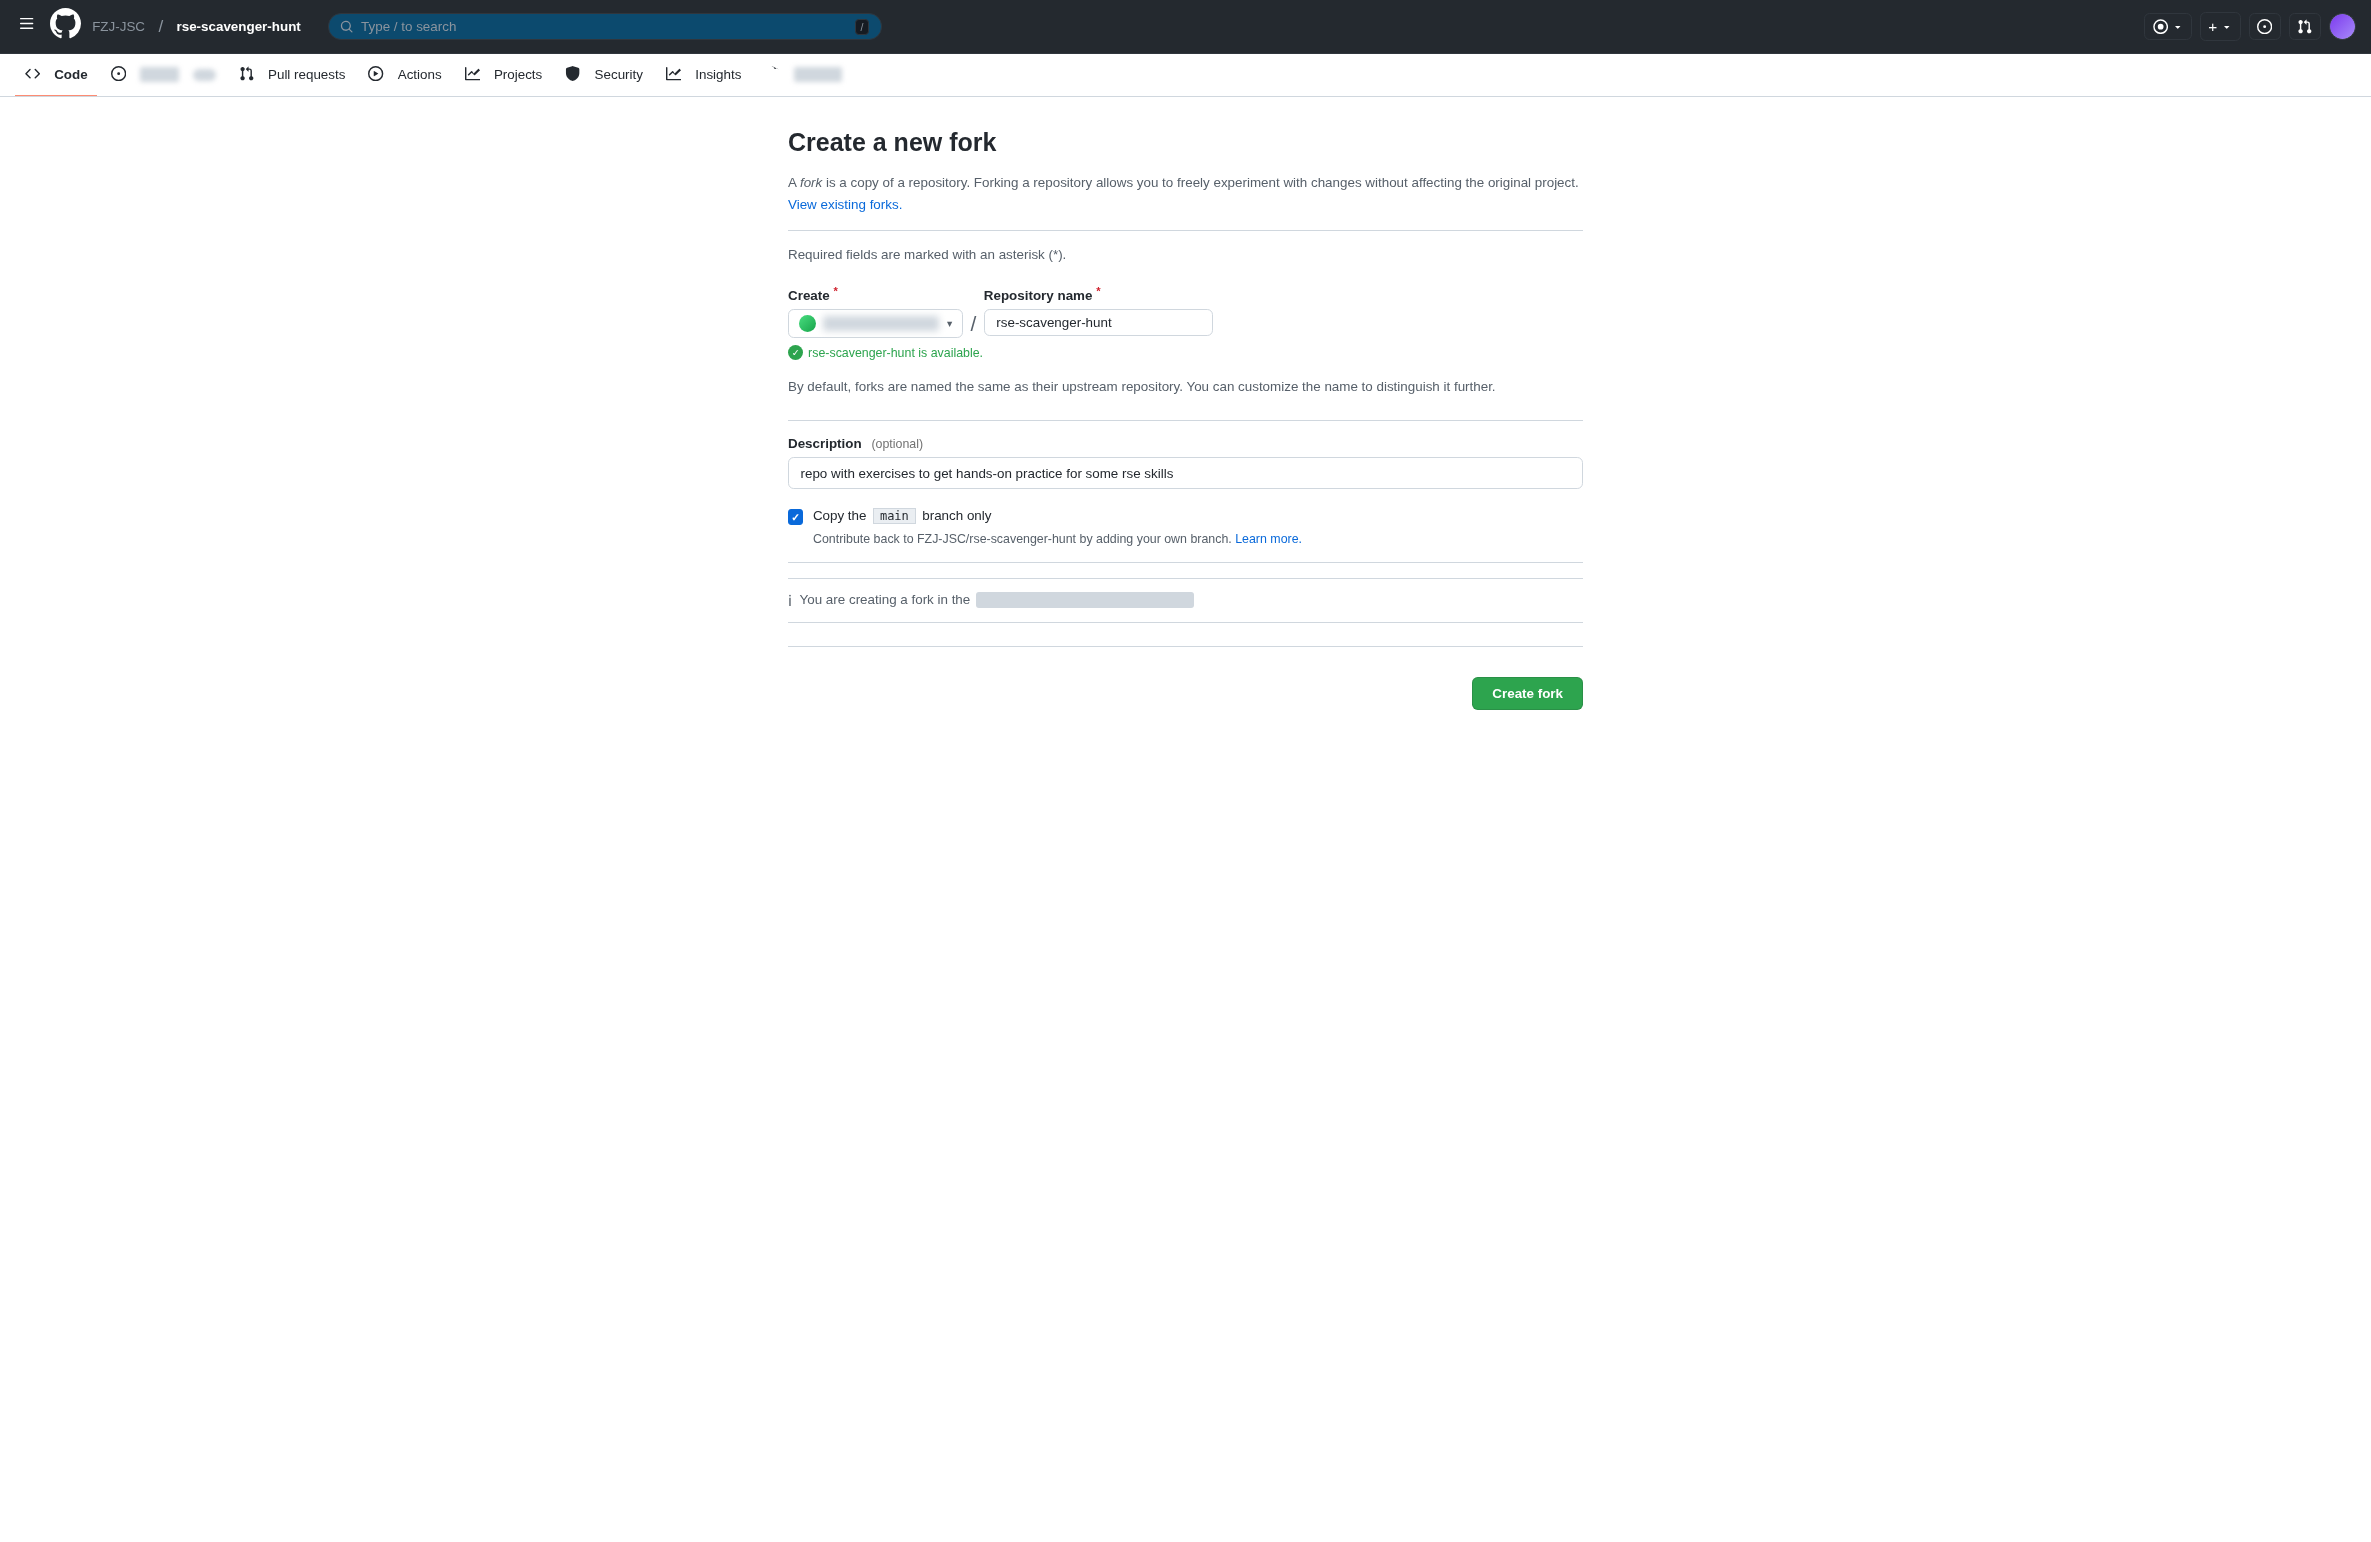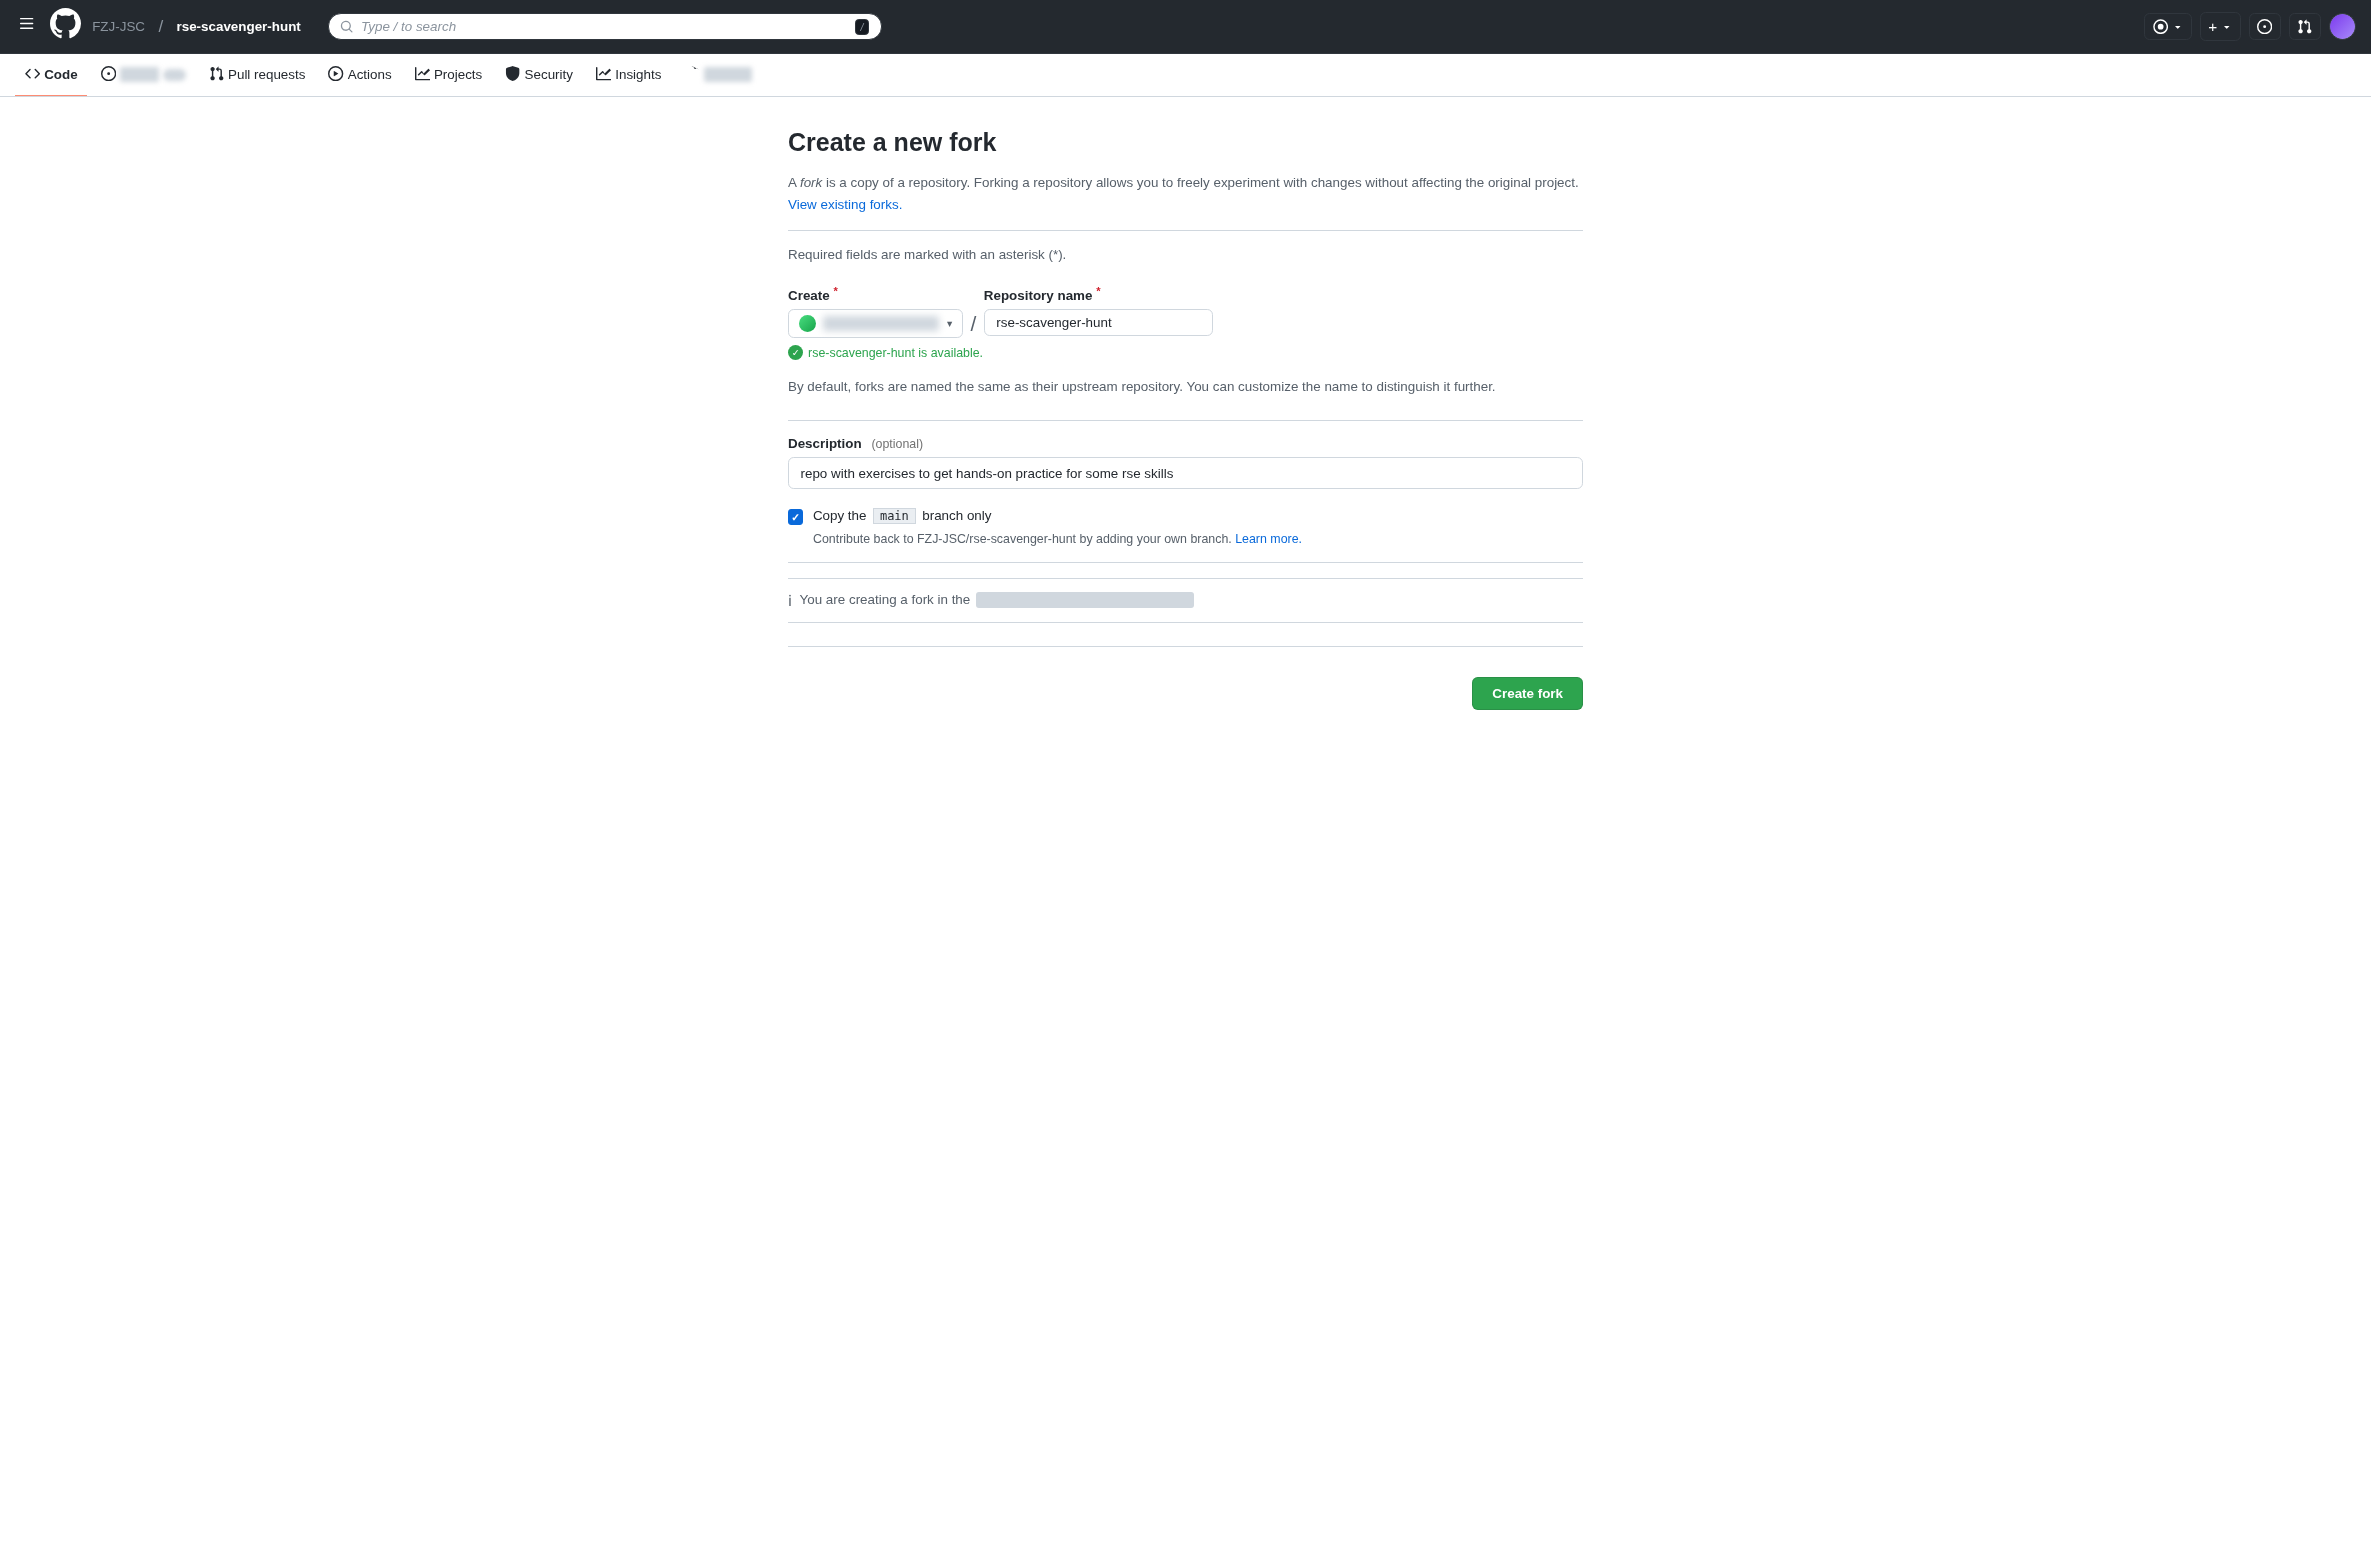--- a/index.html
+++ b/index.html
@@ -6,33 +6,33 @@
     body { font-family: -apple-system, BlinkMacSystemFont, "Segoe UI", Helvetica, Arial, sans-serif; font-size: 13.4px; color: #24292f; background: #fff; }
 
     
     .header { display: flex; align-items: center; padding: 0 15.3px; height: 54px; background: #24292f; border-bottom: 1px solid #30363d; gap: 11.5px; justify-content: center; }
     .header-menu-icon { color: #fff; font-size: 17px; cursor: pointer; background: none; border: none; padding: 3.8px; }
     .header-logo { color: #fff; font-size: 23px; }
     .header-org { color: #8b949e; font-size: 13.4px; }
     .header-sep { color: #8b949e; font-size: 17px; margin: 0 1.9px; }
     .header-repo { color: #fff; font-size: 13.4px; font-weight: 600; }
     .header-search { flex: 1; max-width: 554px; margin-left: 15.3px; }
-    .search-box { display: flex; align-items: center; background: #ffffff; border: 1px solid #30363d; border-radius: 13px; padding: 4.8px 11.5px; color: #8b949e; font-size: 13.4px; width: 100%; cursor: text; font-style: italic; }
+    .search-box { display: flex; align-items: center; background: #0c4a6e; border: 1px solid #30363d; border-radius: 13px; padding: 4.8px 11.5px; color: #8b949e; font-size: 13.4px; width: 100%; cursor: text; }
     .search-box svg { margin-right: 7.6px; }
     .search-kbd { display: flex; align-items: center; gap: 1.9px; margin-left: auto; }
     .kbd { background: #161b22; border: 1px solid #30363d; border-radius: 3.8px; padding: 1px 4.8px; font-size: 10.5px; color: #8b949e; }
     .header-right { display: flex; align-items: center; gap: 7.6px; margin-left: auto; }
     .header-icon-btn { background: none; border: 1px solid #30363d; border-radius: 5.7px; padding: 4.8px 7.6px; color: #fff; cursor: pointer; display: flex; align-items: center; gap: 3.8px; font-size: 12.4px; }
     .header-icon-btn svg { fill: currentColor; }
     .avatar-circle { width: 27px; height: 27px; border-radius: 50%; background: #6e7681; border: 1px solid #30363d; cursor: pointer; overflow: hidden; }
     .avatar-img { width: 100%; height: 100%; border-radius: 50%; background: linear-gradient(135deg, #7c3aed, #a78bfa); }
 
     
     .repo-nav { display: flex; align-items: center; padding: 0 15.3px; border-bottom: 1px solid #d0d7de; background: #fff; overflow-x: auto; gap: 3.8px; }
-    .nav-tab { display: flex; align-items: center; gap: 4px; padding: 11.5px 9.6px; font-size: 13.4px; color: #24292f; text-decoration: none; border-bottom: 1.9px solid transparent; cursor: pointer; white-space: nowrap; }
+    .nav-tab { display: flex; align-items: center; gap: 14px; padding: 11.5px 9.6px; font-size: 13.4px; color: #24292f; text-decoration: none; border-bottom: 1.9px solid transparent; cursor: pointer; white-space: nowrap; }
     .nav-tab.active { border-bottom-color: #fd8c73; font-weight: 600; }
     .nav-badge { background: #eaeef2; color: #24292f; border-radius: 19px; padding: 0 5.7px; font-size: 10.5px; font-weight: 600; }
 
     
     .main-content { max-width: 841px; margin: 31px auto; padding: 0 23px; }
     .page-title { font-size: 25px; font-weight: 700; margin-bottom: 15px; color: #24292f; }
     .page-description { font-size: 13.4px; color: #57606a; margin-bottom: 8px; line-height: 1.6; }
     .page-description a { color: #0969da; text-decoration: none; }
     .divider { border: none; border-top: 1px solid #d0d7de; margin: 15.3px 0; }
     .required-note { font-size: 13.4px; color: #57606a; margin-bottom: 23px; }

